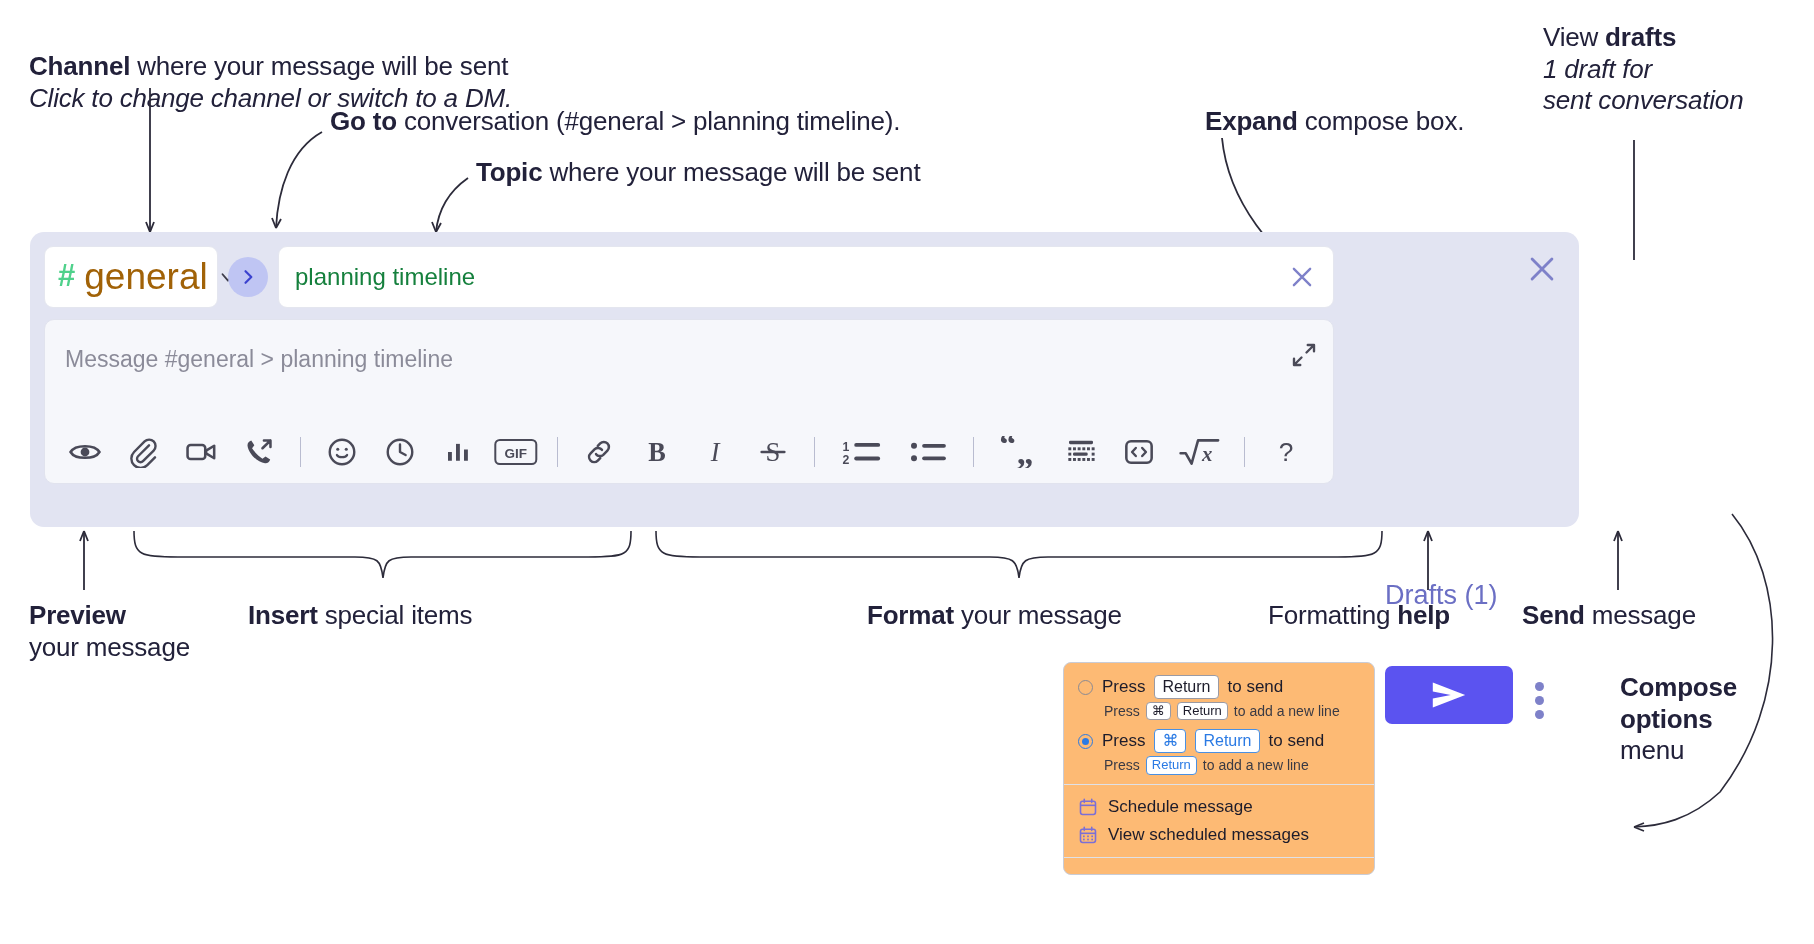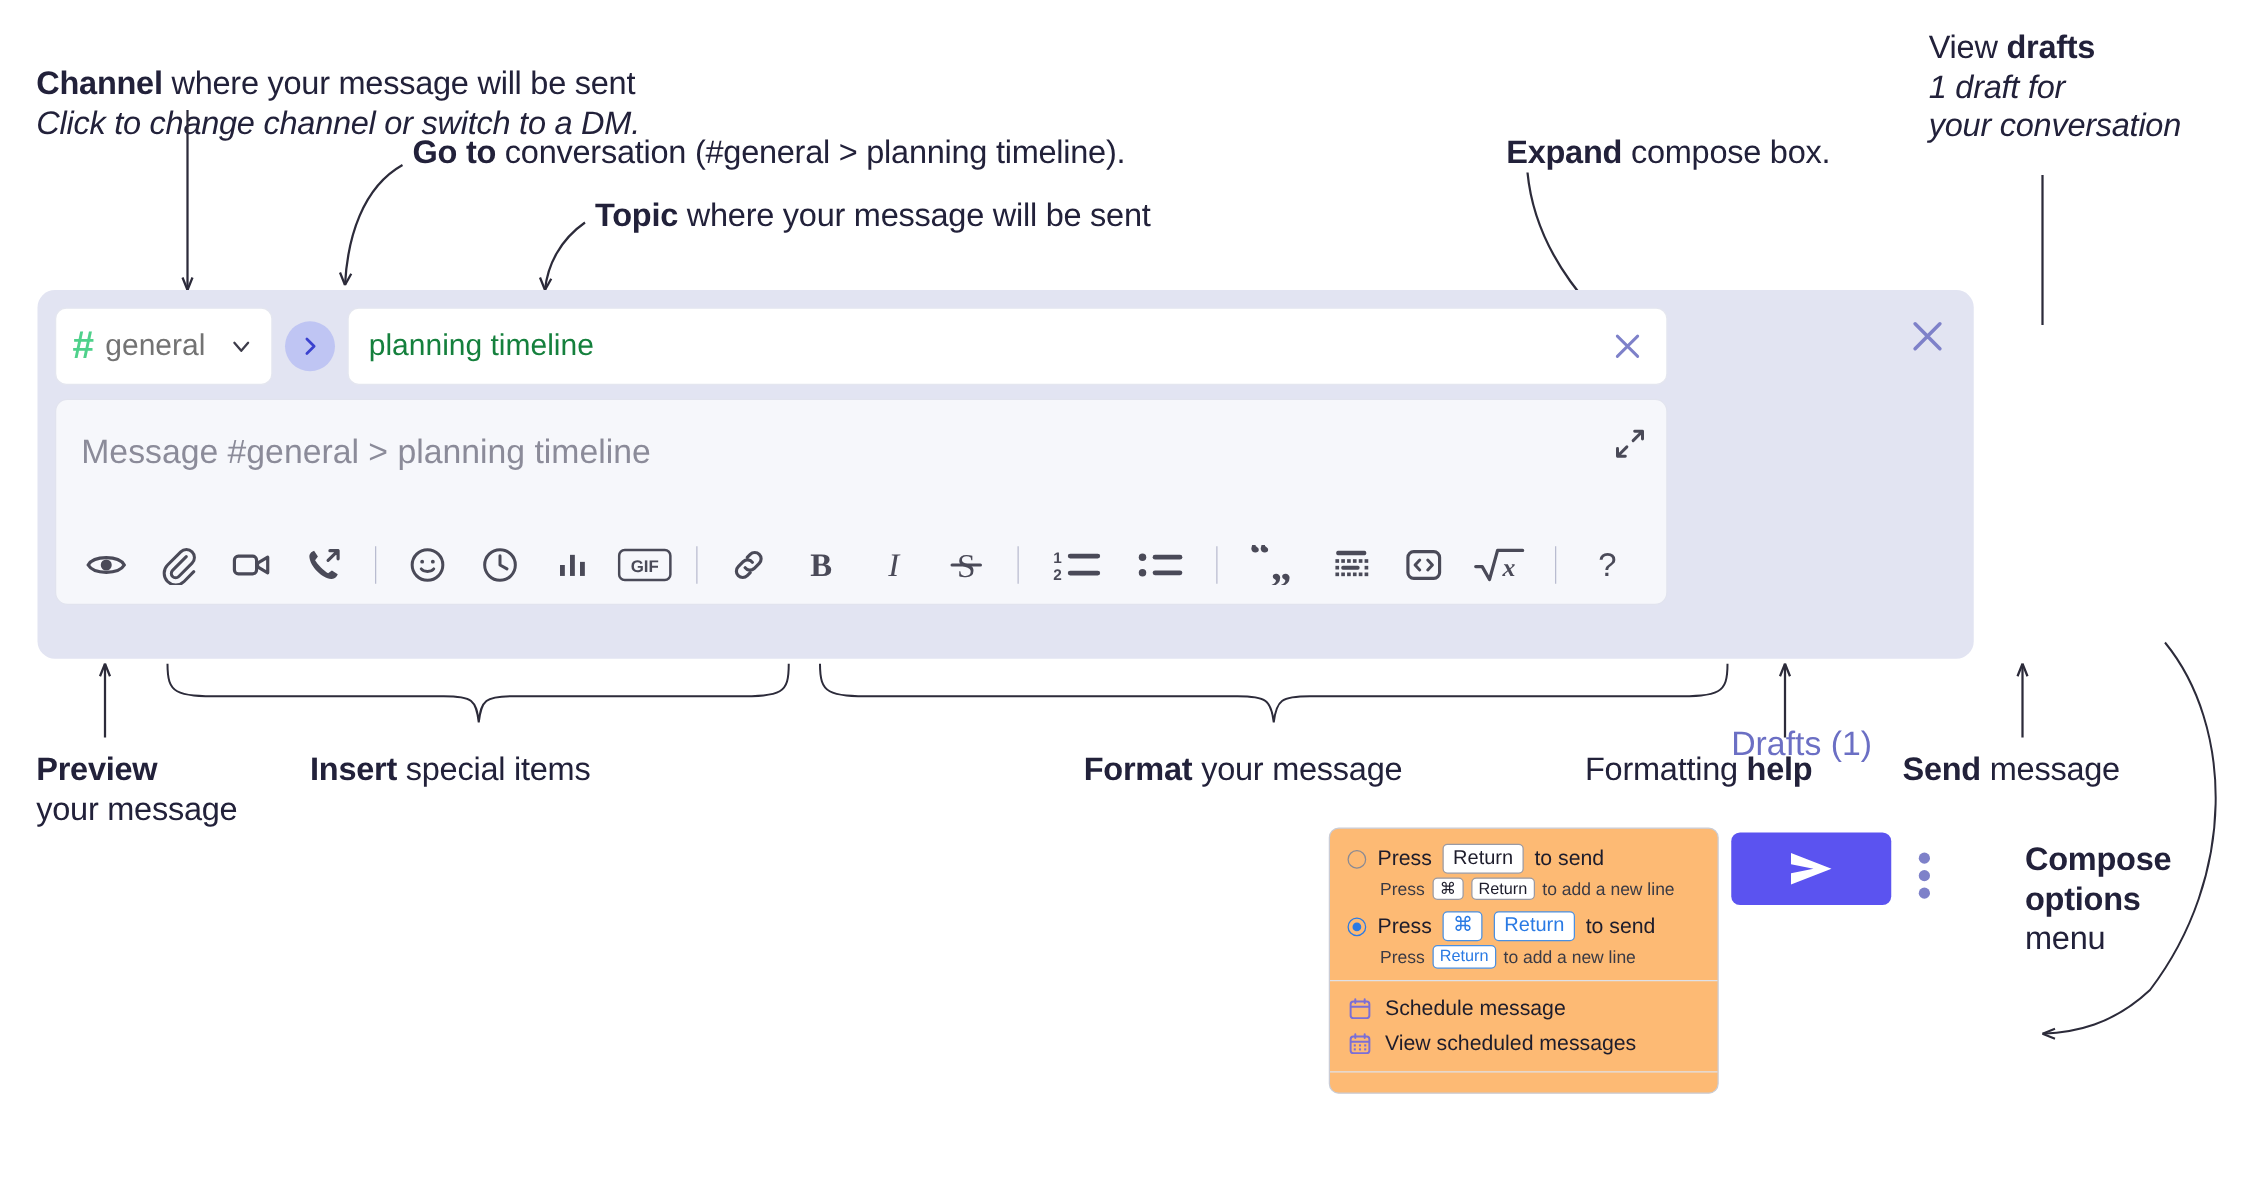--- a/index.html
+++ b/index.html
@@ -26,37 +26,37 @@
   #compose-inner {
     position:absolute; left:14px; top:14px; width:1290px;
   }
   .row-top { display:flex; align-items:center; gap:10px; height:62px; }
   #channel-select {
     width:174px; height:62px; background:#fff; border:1px solid #e4e6ef;
     border-radius:9px; display:flex; align-items:center; gap:9px;
     padding:0 13px;
   }
   .hash { color:#4fd18b; font-size:31px; font-weight:bold; line-height:1; margin-top:-3px;}
-  #channel-name { font-size:24px; color:#737373; }
+  #channel-name { font-size:37px; color:#a16207; }
   .chev { margin-left:auto; }
   #go-to-btn {
     width:40px; height:40px; border-radius:50%; background:#bfc5f3;
     display:flex; align-items:center; justify-content:center; flex:0 0 auto;
   }
   #topic-field {
     flex:1; height:62px; background:#fff; border:1px solid #e4e6ef;
     border-radius:9px; display:flex; align-items:center; padding:0 16px;
   }
   #topic-value { font-size:24px; color:#15803d; flex:1; }
   #msg-box {
     margin-top:11px; background:#f6f7fb; border:1px solid #e1e3ee;
     border-radius:10px; width:1290px; height:165px; position:relative;
   }
   #msg-placeholder {
-    position:absolute; left:20px; top:26px; font-size:27px; color:#8b8b99;
+    position:absolute; left:20px; top:26px; font-size:23px; color:#8b8b99;
   }
   #expand-btn { position:absolute; right:14px; top:20px; }
   #toolbar {
     position:absolute; left:0; bottom:0; width:100%; height:62px;
     display:flex; align-items:center; padding:0 14px; gap:0;
   }
   .tb { width:44px; height:44px; display:flex; align-items:center; justify-content:center; margin:0 7px; }
   .tb:first-child { margin-left:4px; }
   .sep { width:1px; height:30px; background:#b9bcd0; margin:0 12px; }
 
@@ -116,21 +116,21 @@
   <b>Topic</b><span> where your message will be sent</span>
 </div>
 
 <div class="abs ann" style="left:1205px; top:106px;">
   <b>Expand</b><span> compose box.</span>
 </div>
 
 <div class="abs ann" style="left:1543px; top:22px;">
   <div><span>View </span><b>drafts</b></div>
   <div class="ann-it">1 draft for</div>
-  <div class="ann-it">your conversation</div>
+  <div class="ann-it">sent conversation</div>
 </div>
 
 <svg class="abs" style="left:0; top:0; width:1814px; height:260px; pointer-events:none;">
   <path d="M150 88 L150 232" stroke="#2c2b3a" stroke-width="1.8" fill="none"></path>
   <path d="M150 232 l-4 -10 l4 10 l4 -10" stroke="#2c2b3a" stroke-width="1.8" fill="none"></path>
   <path d="M322 132 C 290 150, 278 190, 276 228" stroke="#2c2b3a" stroke-width="1.8" fill="none"></path>
   <path d="M276 228 l-4 -10 M276 228 l5 -9" stroke="#2c2b3a" stroke-width="1.8" fill="none"></path>
   <path d="M468 178 C 448 192, 438 212, 436 232" stroke="#2c2b3a" stroke-width="1.8" fill="none"></path>
   <path d="M436 232 l-4 -10 M436 232 l5 -9" stroke="#2c2b3a" stroke-width="1.8" fill="none"></path>
   <path d="M1222 138 C 1228 200, 1268 252, 1340 306 L 1462 352" stroke="#2c2b3a" stroke-width="1.8" fill="none"></path>

